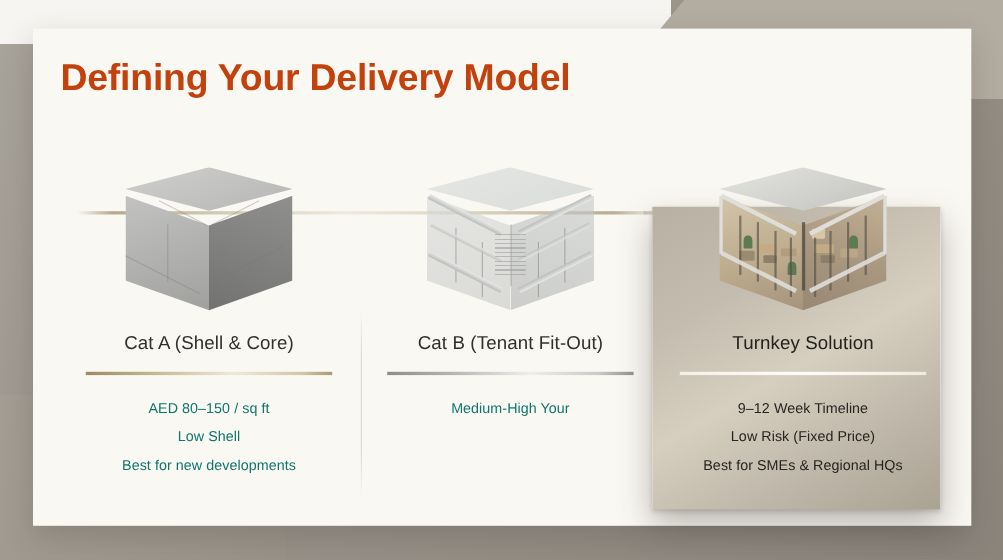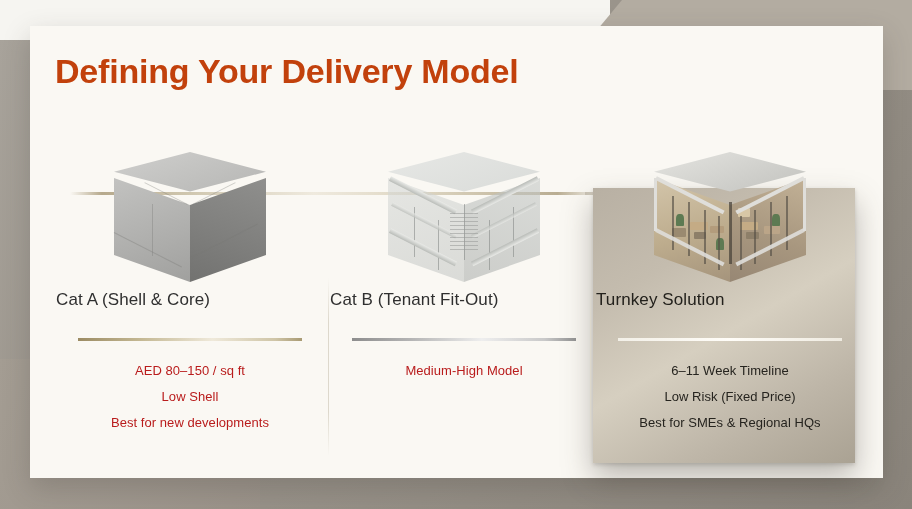--- a/index.html
+++ b/index.html
@@ -78,28 +78,28 @@
   .beam{position:absolute;background:linear-gradient(180deg,#e9eae7,#b9bcb8);}
 
   
   .cC .top{background:linear-gradient(160deg,#e4e4e0 0%,#cacac6 55%,#b6b6b2 100%);}
   .cC .left{background:linear-gradient(165deg,#cdbfa4 0%,#b9a889 55%,#a2917a 100%);}
   .cC .right{background:linear-gradient(200deg,#bfae93 0%,#a79madaptive 0%,#9c8d76 100%);}
   .furn{position:absolute;border-radius:1px;}
   .frameedge{position:absolute;background:#dfdeda;}
 
   .h3{font-size:17px;color:#2f2f2f;margin:0;font-weight:400;letter-spacing:.1px;
-      position:absolute;top:164px;width:268px;text-align:left;}
+      position:absolute;top:176px;width:268px;text-align:center;}
   .divider{position:absolute;top:212px;left:22px;width:224px;height:3px;}
   .div-a{background:linear-gradient(90deg,#9b8b63 0%,#c4b893 28%,#efe9da 60%,#cfc5a7 88%,#a89a73 100%);}
   .div-b{background:linear-gradient(90deg,#8d8d8d 0%,#b4b4b4 26%,#eeeeee 58%,#c9c9c9 86%,#8f8f8f 100%);}
   .div-c{background:linear-gradient(90deg,#f3f0e8 0%,#fffdf8 50%,#efebe1 100%);}
 
   .bullets{position:absolute;top:232px;width:268px;}
-  .bullet{font-size:13px;color:#b91c1c;line-height:26px;letter-spacing:.05px;}
+  .bullet{font-size:13px;color:#0f766e;line-height:26px;letter-spacing:.05px;}
   .col-c .bullet{color:#26241f;}
   .col-c .h3{color:#23211c;}
 </style>
 </head>
 <body>
 
 <div class="slide">
 
   <div class="corner-tl-white"></div>
   <div class="corner-tr"></div>
@@ -161,21 +161,21 @@
               <div class="beam" style="left:150px;top:76px;width:74px;height:5px;transform:rotate(153deg);transform-origin:left;"></div>
               <div class="beam" style="left:4px;top:50px;width:72px;height:4px;transform:rotate(27deg);transform-origin:left;opacity:.75;"></div>
               <div class="beam" style="left:148px;top:50px;width:72px;height:4px;transform:rotate(153deg);transform-origin:left;opacity:.75;"></div>
               <div class="mull" style="left:62px;top:60px;width:28px;height:38px;background:repeating-linear-gradient(0deg,rgba(150,152,150,.55) 0 1px,rgba(0,0,0,0) 1px 4px);"></div>
             </div>
           </div>
         </div>
         <div class="h3">Cat B (Tenant Fit-Out)</div>
         <div class="divider div-b"></div>
         <div class="bullets">
-          <div class="bullet">Medium-High Model</div>
+          <div class="bullet">Medium-High Your</div>
         </div>
       </div>
 
       <div class="col col-c">
         <div class="figwrap">
           <div class="fig">
             <div class="cube cC">
               <div class="face top"></div>
               <div class="face left" style="background:linear-gradient(165deg,#d3c5aa 0%,#bdac8d 55%,#a5947c 100%);"></div>
               <div class="face right" style="background:linear-gradient(200deg,#c2b196 0%,#a8977f 55%,#978774 100%);"></div>
@@ -208,21 +208,21 @@
               <div class="frameedge" style="left:2px;top:76px;width:76px;height:4px;transform:rotate(27deg);transform-origin:left;opacity:.9;"></div>
               <div class="frameedge" style="left:150px;top:76px;width:76px;height:4px;transform:rotate(153deg);transform-origin:left;opacity:.9;"></div>
               <div class="frameedge" style="left:0px;top:26px;width:3px;height:53px;"></div>
               <div class="frameedge" style="left:149px;top:26px;width:3px;height:53px;"></div>
             </div>
           </div>
         </div>
         <div class="h3">Turnkey Solution</div>
         <div class="divider div-c"></div>
         <div class="bullets">
-          <div class="bullet">6–11 Week Timeline</div>
+          <div class="bullet">9–12 Week Timeline</div>
           <div class="bullet">Low Risk (Fixed Price)</div>
           <div class="bullet">Best for SMEs &amp; Regional HQs</div>
         </div>
       </div>
 
     </div>
   </div>
 </div>
 
 </body></html>

